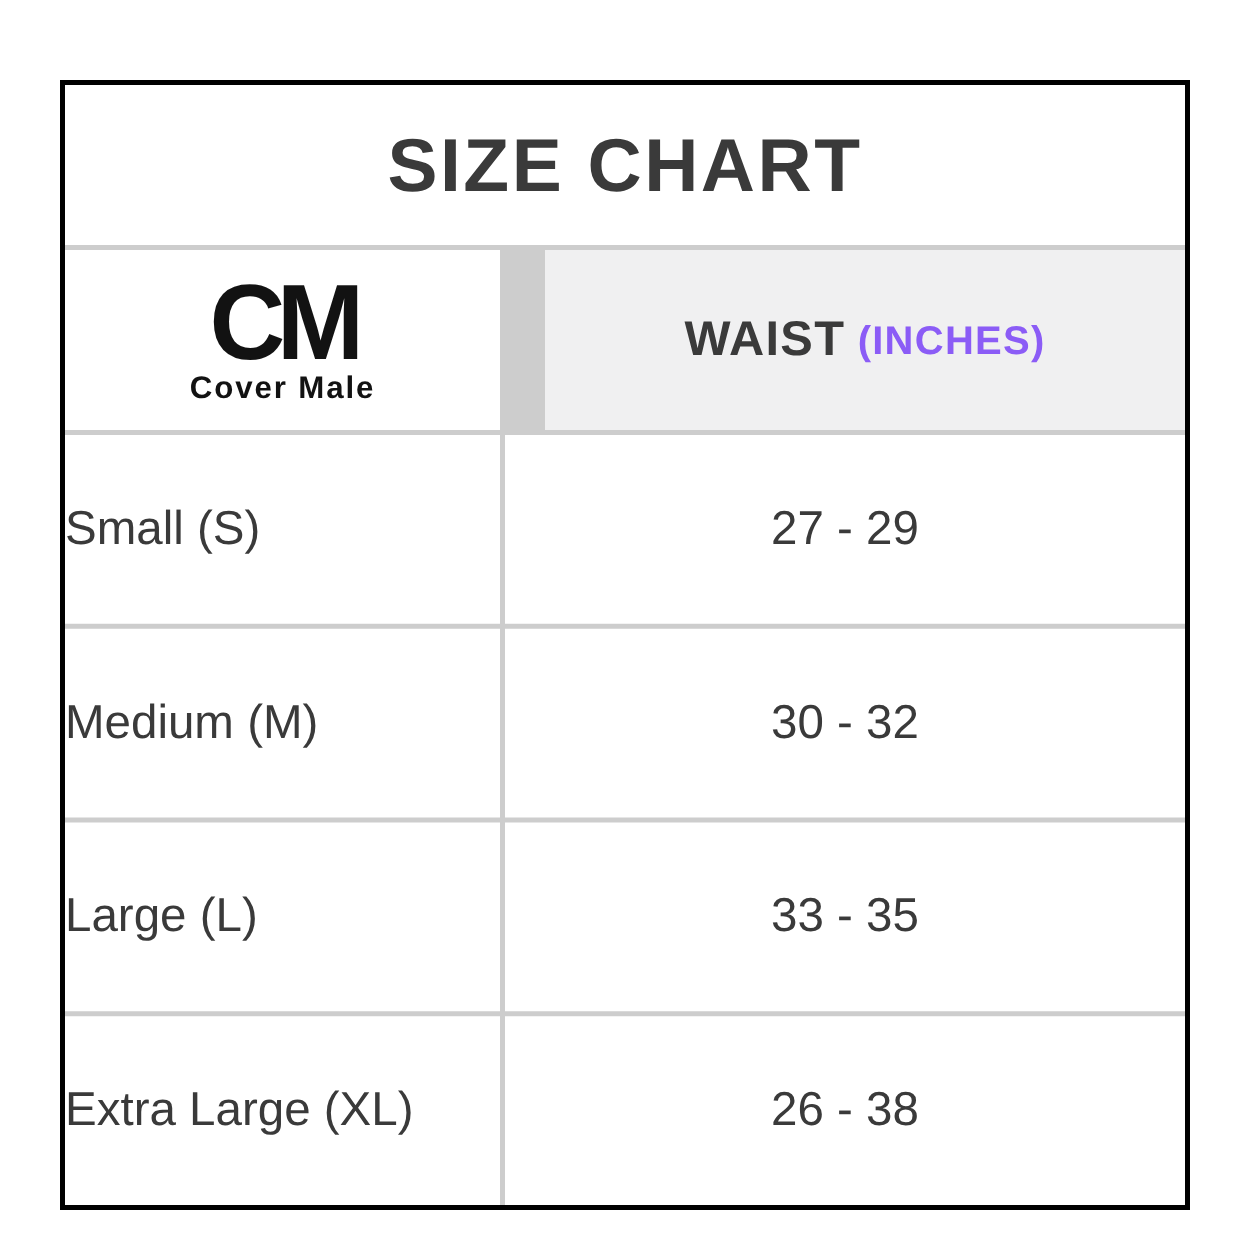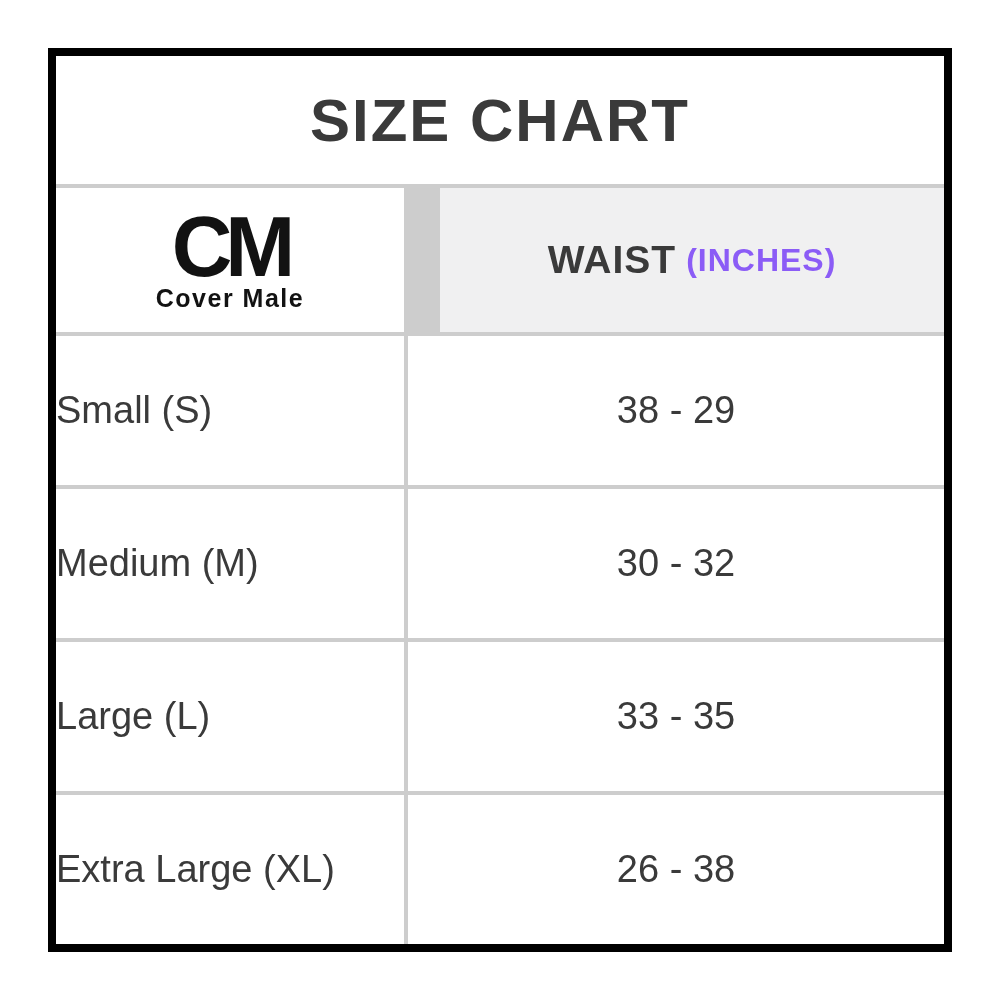--- a/index.html
+++ b/index.html
@@ -9,23 +9,23 @@
     font-family: "Liberation Sans", sans-serif;
     color: #3a3a3a;
   }
   .page {
     position: relative;
     width: 1000px; height: 1000px;
     background: #ffffff;
   }
   .size-table {
     position: absolute;
-    left: 48px; top: 48px;
+    left: 48px; top: 64px;
     width: 904px; height: 904px;
-    border: 8px solid #000000;
+    border: 4px solid #000000;
     background: #cdcdcd;           
     display: flex;
     flex-direction: column;
     row-gap: 4px;
   }
   .title-row {
     height: 128px;
     flex: 0 0 128px;
     background: #ffffff;
     display: flex;
@@ -113,21 +113,21 @@
         <div class="logo-name">Cover Male</div>
       </div>
       <div class="cell c2 waist-header">
         <span class="waist-label">WAIST</span>
         <span class="waist-unit">(INCHES)</span>
       </div>
     </div>
 
     <div class="trow data-row">
       <div class="cell c1 size-cell">Small (S)</div>
-      <div class="cell c2 value-cell">38 - 29</div>
+      <div class="cell c2 value-cell">27 - 29</div>
     </div>
 
     <div class="trow data-row">
       <div class="cell c1 size-cell">Medium (M)</div>
       <div class="cell c2 value-cell">30 - 32</div>
     </div>
 
     <div class="trow data-row">
       <div class="cell c1 size-cell">Large (L)</div>
       <div class="cell c2 value-cell">33 - 35</div>

